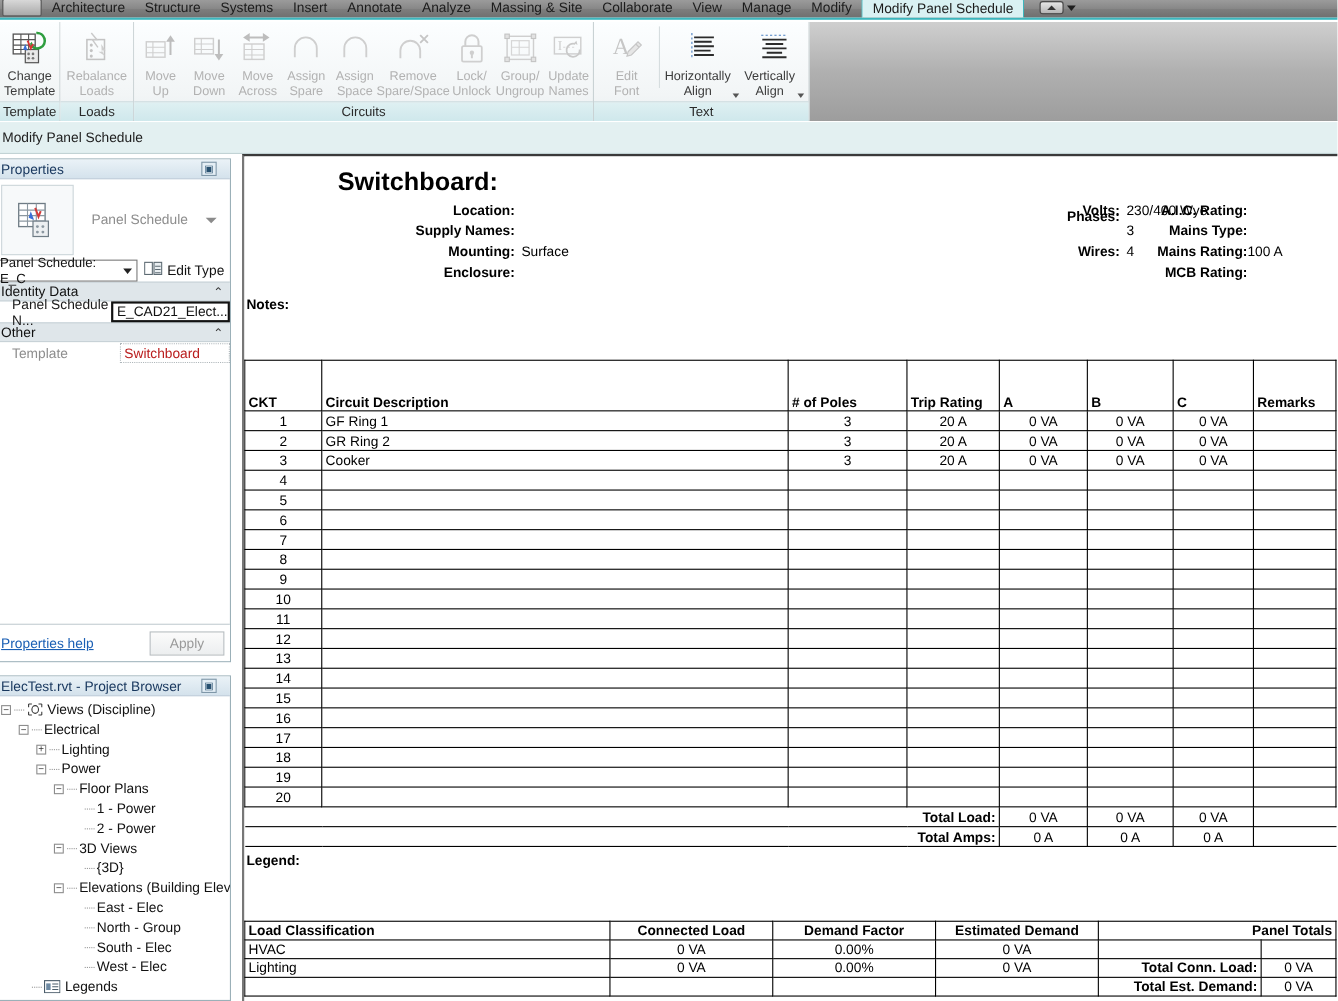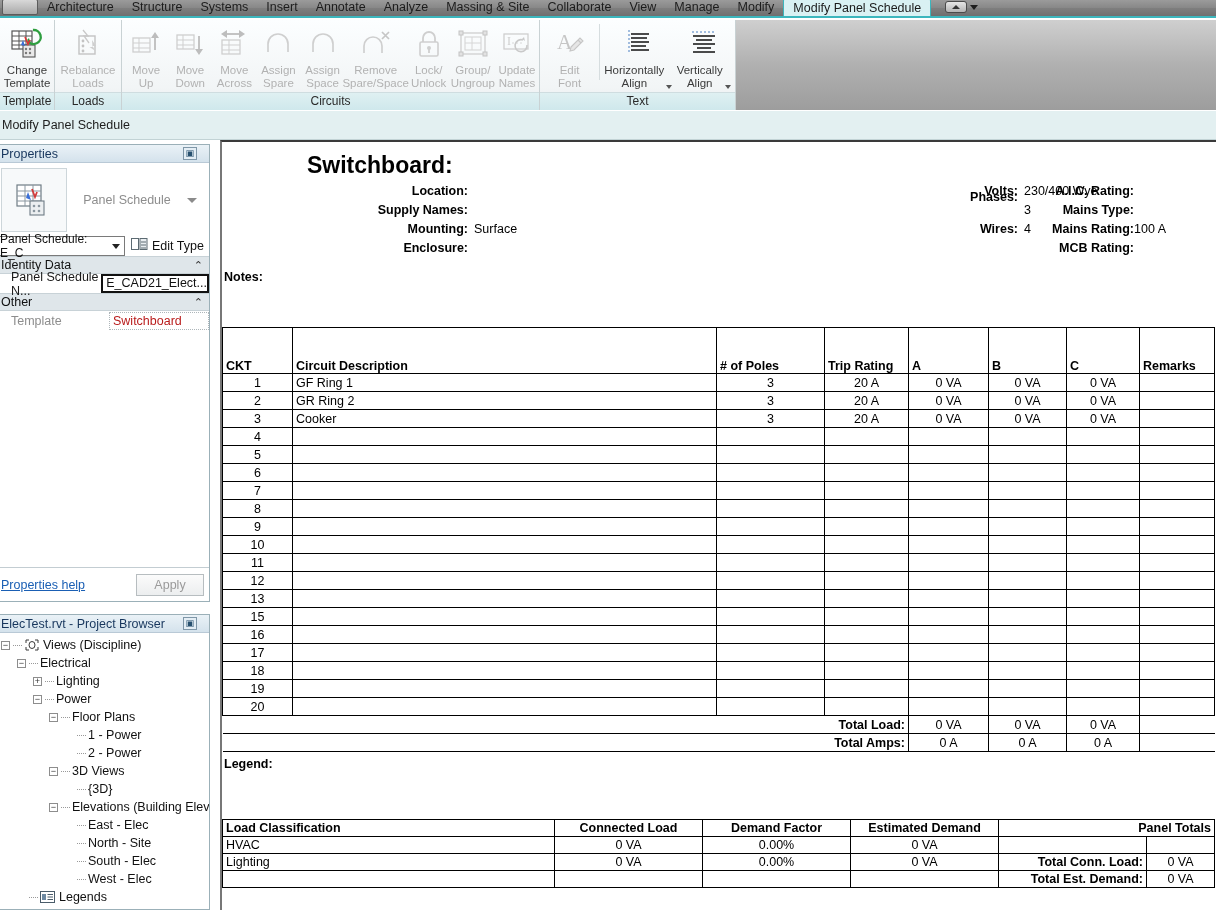--- a/index.html
+++ b/index.html
@@ -609,21 +609,21 @@
         <div class="tnode">
           <span class="tspacer" style="width: 66px;"></span>
           <span class="tspacer" style="width: 12px;"></span>
           <span class="tdash"></span>
           <span>East - Elec</span>
         </div>
         <div class="tnode">
           <span class="tspacer" style="width: 66px;"></span>
           <span class="tspacer" style="width: 12px;"></span>
           <span class="tdash"></span>
-          <span>North - Site</span>
+          <span>North - Group</span>
         </div>
         <div class="tnode">
           <span class="tspacer" style="width: 66px;"></span>
           <span class="tspacer" style="width: 12px;"></span>
           <span class="tdash"></span>
           <span>South - Elec</span>
         </div>
         <div class="tnode">
           <span class="tspacer" style="width: 66px;"></span>
           <span class="tspacer" style="width: 12px;"></span>
@@ -827,20 +827,30 @@
             <td class="c-ckt">13</td>
             <td class="c-desc"></td>
             <td class="c-mid"></td>
             <td class="c-mid"></td>
             <td class="c-mid"></td>
             <td class="c-mid"></td>
             <td class="c-mid"></td>
             <td class="c-rem"></td>
           </tr>
           <tr>
+            <td class="c-ckt">14</td>
+            <td class="c-desc"></td>
+            <td class="c-mid"></td>
+            <td class="c-mid"></td>
+            <td class="c-mid"></td>
+            <td class="c-mid"></td>
+            <td class="c-mid"></td>
+            <td class="c-rem"></td>
+          </tr>
+          <tr>
             <td class="c-ckt">15</td>
             <td class="c-desc"></td>
             <td class="c-mid"></td>
             <td class="c-mid"></td>
             <td class="c-mid"></td>
             <td class="c-mid"></td>
             <td class="c-mid"></td>
             <td class="c-rem"></td>
           </tr>
           <tr>

